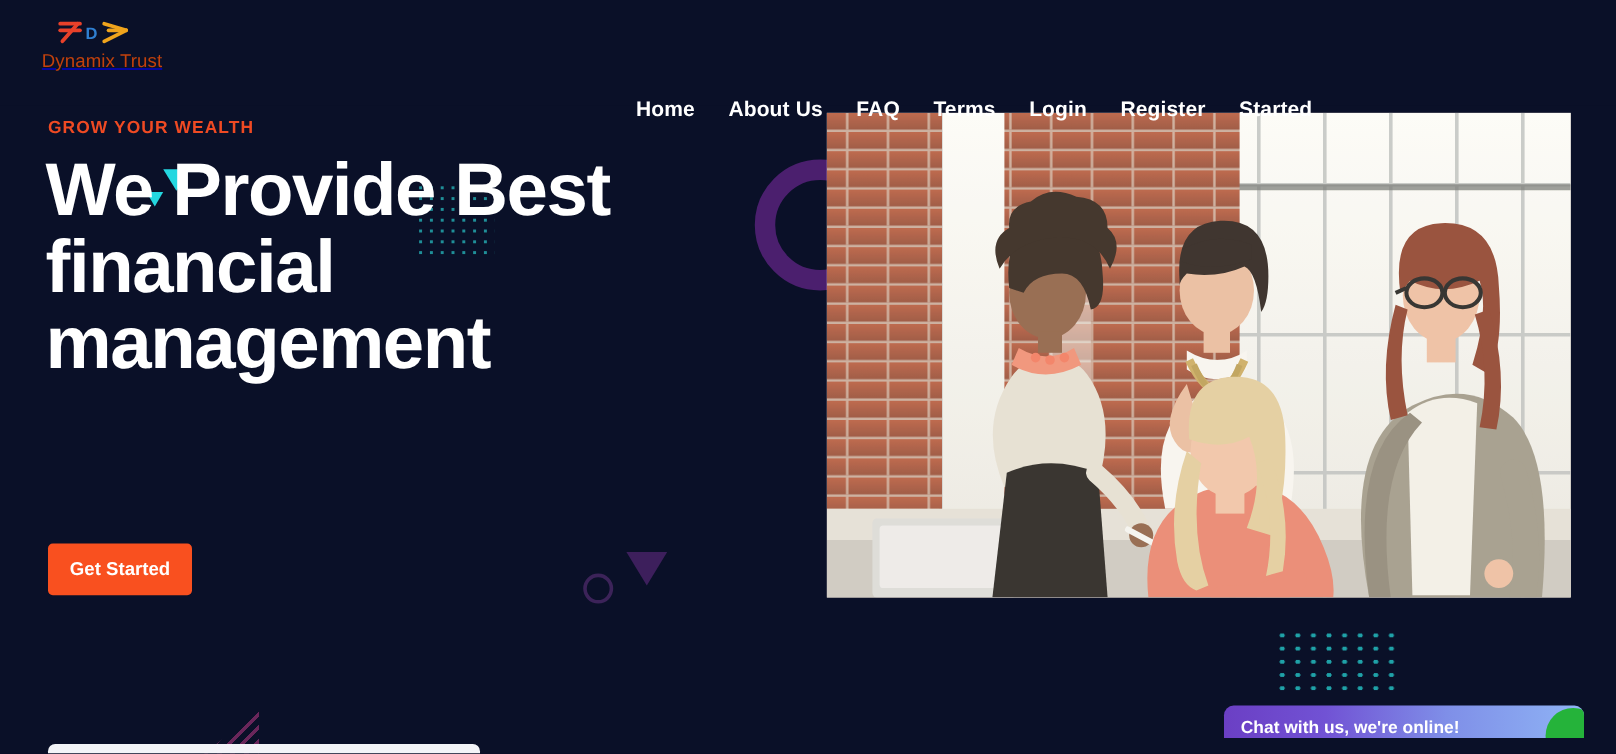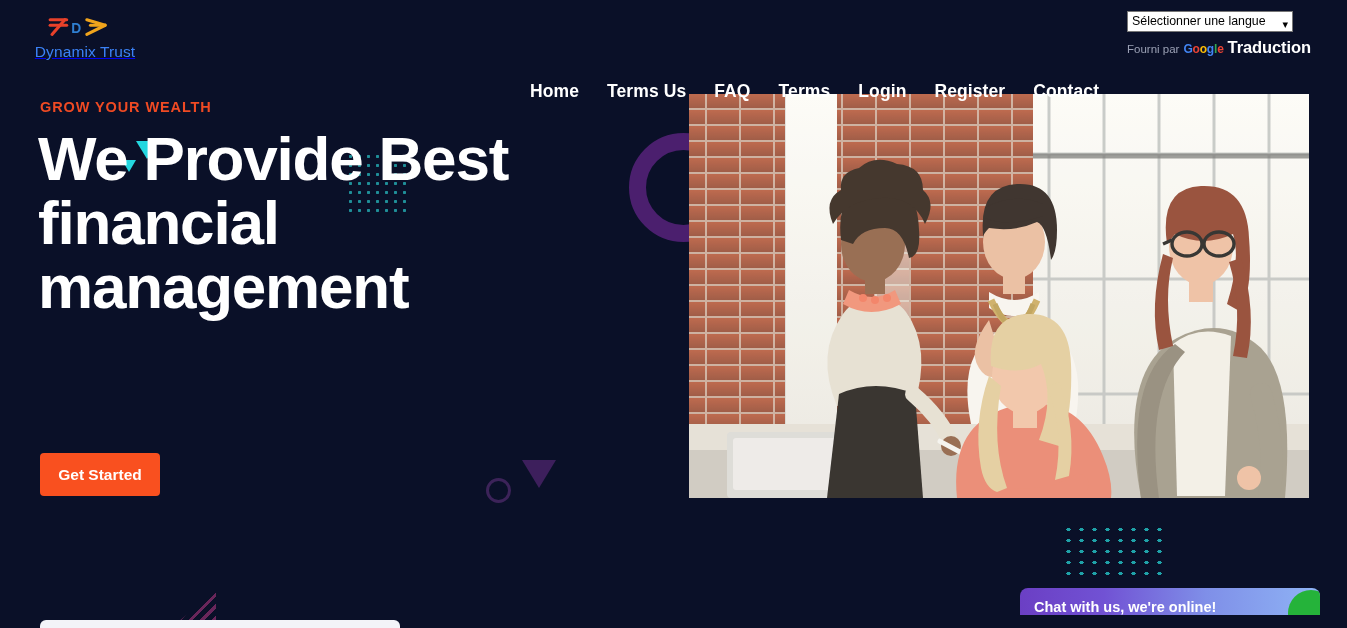--- a/index.html
+++ b/index.html
@@ -13,21 +13,21 @@
 
   
   .header {
     position: absolute; top: 0; left: 0; width: 1347px; height: 88px;
     background: #0a1028; z-index: 40;
   }
   .brand { position: absolute; left: 25px; top: 14px; width: 120px; text-align: center; }
   .brand-mark { height: 28px; display: block; }
   .brand-name {
     display: block; margin-top: 1px;
-    font-size: 15.5px; color: #3b82f6; letter-spacing: .1px; font-weight: 400;
+    font-size: 15.5px; color: #c2410c; letter-spacing: .1px; font-weight: 400;
   }
 
   .nav { position: absolute; left: 530px; top: 33px; display: flex; gap: 0; align-items: center; }
   .nav a {
     color: #ffffff; text-decoration: none;
     font-size: 17.5px; font-weight: bold; letter-spacing: .1px;
     padding: 0 14px; white-space: nowrap; margin-top: 48px;
   }
   .nav a:first-child { padding-left: 0; }
 
@@ -163,39 +163,28 @@
             <line x1="82" y1="12" x2="62" y2="22"></line>
             <line x1="66" y1="12" x2="80" y2="12"></line>
           </g>
         </svg>
       </span>
       <span class="brand-name">Dynamix Trust</span>
     </a>
 
     <nav class="nav">
       <a href="#">Home</a>
-      <a href="#">Terms Us</a>
+      <a href="#">About Us</a>
       <a href="#">FAQ</a>
       <a href="#">Terms</a>
       <a href="#">Login</a>
       <a href="#">Register</a>
-      <a href="#">Contact</a>
+      <a href="#">Started</a>
     </nav>
 
-    <div class="gt">
-      <div class="gt-select">
-        <span>Sélectionner une langue</span>
-        <span class="chev">▾</span>
-      </div>
-      <div class="gt-credit">
-        <span>Fourni par</span>
-        <span class="gt-google"><span class="b">G</span><span class="r">o</span><span class="y">o</span><span class="b">g</span><span class="g">l</span><span class="r">e</span></span>
-        <span class="gt-trad">Traduction</span>
-      </div>
-    </div>
   </div>
 
   <span class="dec tri-cyan-1"></span>
   <span class="dec tri-cyan-2"></span>
   <span class="dec dots-hero"></span>
   <span class="dec dots-chat"></span>
   <span class="dec ring-big"></span>
   <span class="dec ring-small"></span>
   <span class="dec tri-purple"></span>
   <span class="dec stripes"></span>

